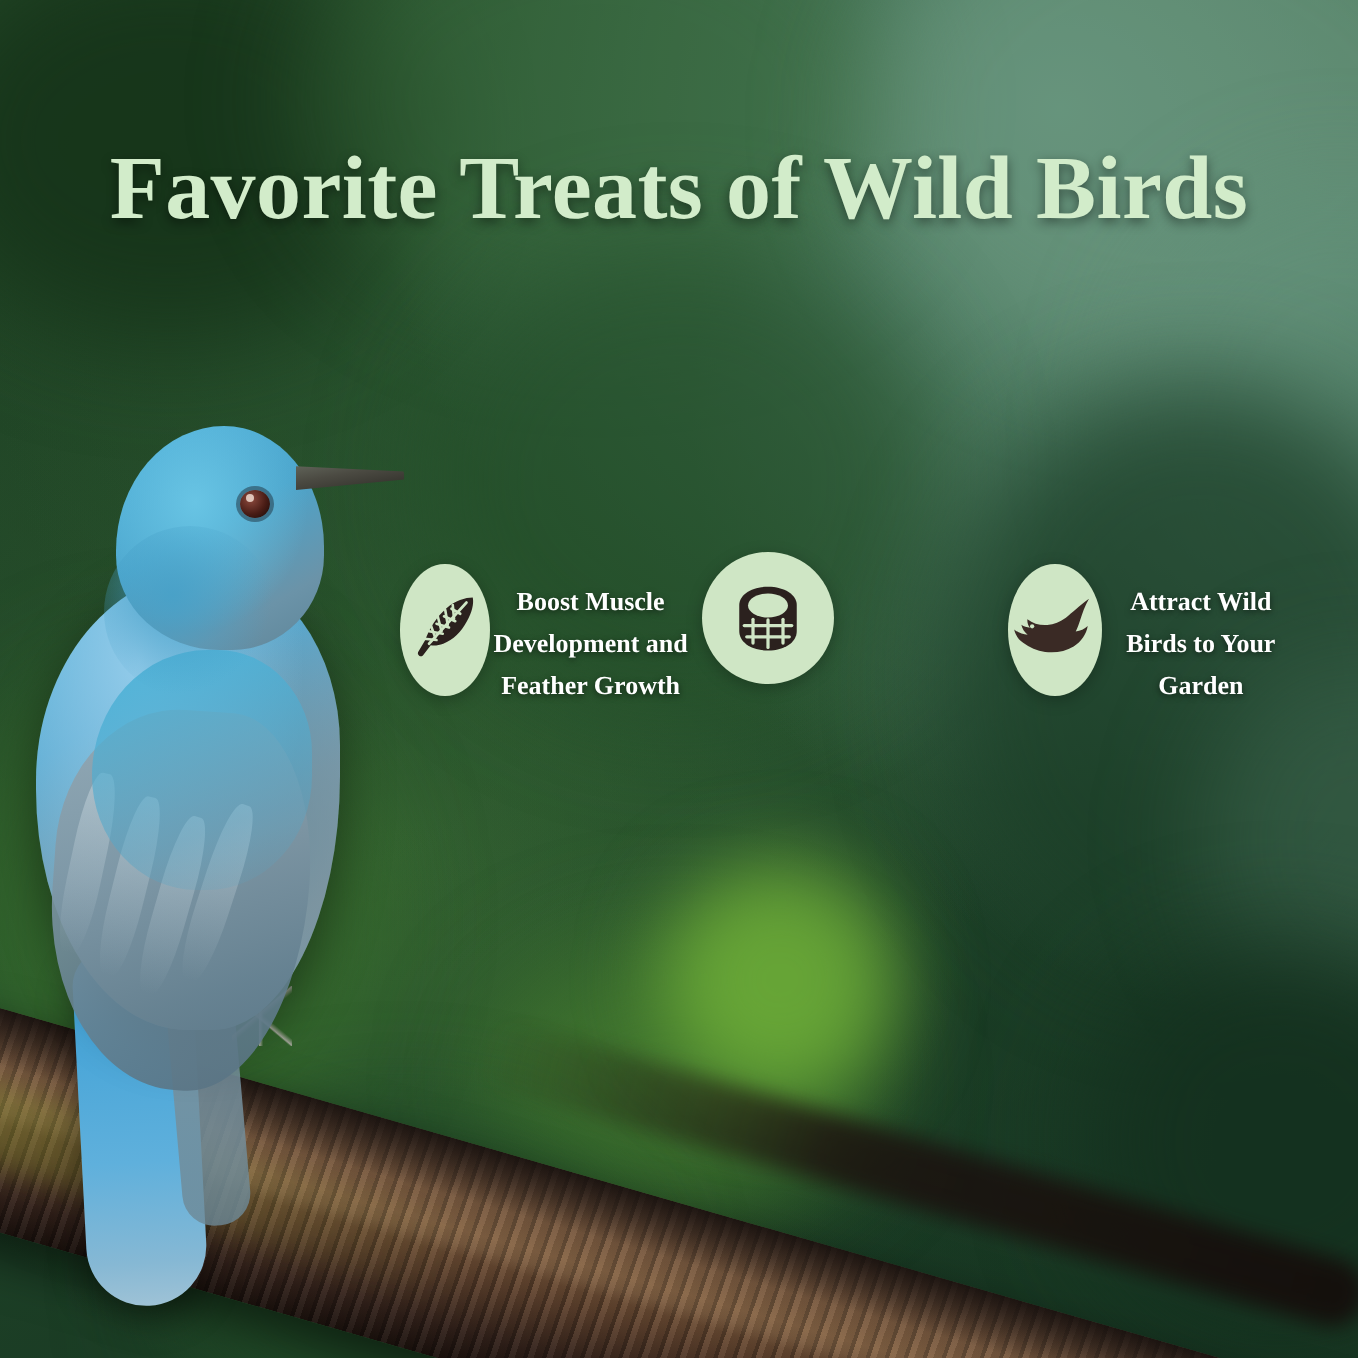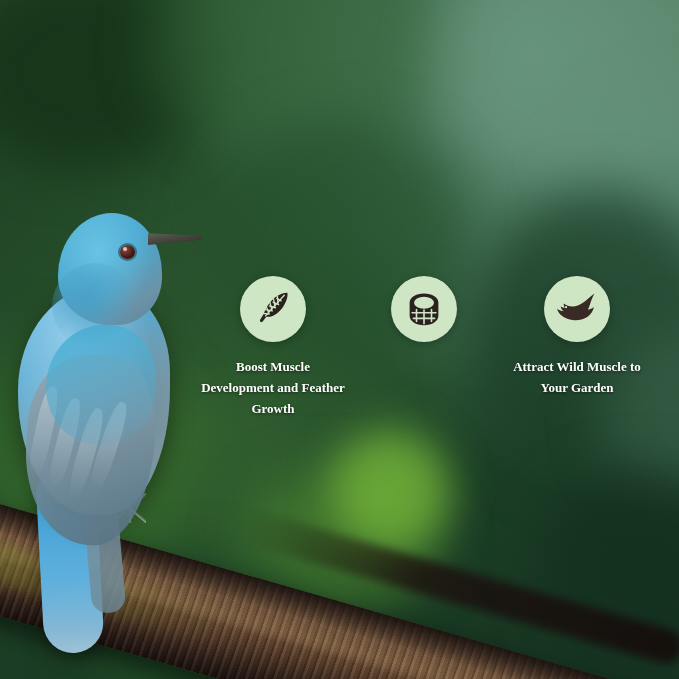--- a/index.html
+++ b/index.html
@@ -154,21 +154,21 @@
     color:#d2ecca;
     text-shadow:0 2px 6px rgba(0,0,0,.45);
     white-space:nowrap;
   }
 
   
   .features{
     position:absolute;left:200px;top:276px;width:450px;
     display:flex;justify-content:space-between;align-items:flex-start;
   }
-  .feature{width:146px;display:flex;flex-direction:column;align-items:center;}
+  .feature{width:146px;display:flex;flex-direction:row;align-items:center;}
   .circle{
     width:66px;height:66px;border-radius:50%;
     background:#cfe6c5;
     display:flex;align-items:center;justify-content:center;
     box-shadow:0 2px 8px rgba(0,0,0,.25);
   }
   .circle svg{display:block;}
   .feat-label{
     margin-top:14px;
     color:#ffffff;
@@ -222,20 +222,21 @@
       <span class="wing-feather" style="left:74px;top:44px;transform:rotate(14deg);"></span>
     </div>
     <div class="bird-part bird-scap"></div>
     <div class="bird-part bird-head"></div>
     <div class="bird-part bird-nape"></div>
     <div class="bird-part bird-beak"></div>
     <div class="bird-part bird-eye"></div>
     <div class="bird-part bird-eye-glint"></div>
   </div>
 
+  <div class="title">Favorite Treats of Wild Birds</div>
 
   <div class="features">
 
     <div class="feature f1">
       <div class="circle">
         <span>
           <svg width="40" height="40" viewBox="0 0 64 64" aria-hidden="true">
             <g fill="#2b211e">
               <path d="M55 6c-6 0-14 2.5-21 8.5C26 21.5 20 31 17 40l-5.8 9.7a2.4 2.4 0 0 0 3.9 2.6l6.3-8.1c2.8.5 6.4.2 10-1.2 8-3.1 14.6-9.8 18.7-17.6C54.6 17.8 56 10.5 55 6z"></path>
             </g>
@@ -277,17 +278,17 @@
 
     <div class="feature f3">
       <div class="circle">
         <span>
           <svg width="40" height="40" viewBox="0 0 64 64" aria-hidden="true">
             <path d="M60 7c-3.4 5.8-5.4 11.9-7.3 17.7-1 3-2 5.9-3.3 8.4 3.7-.4 7-1.9 9.6-4.3-1.1 6.6-5.2 12.6-11.3 16.4-6.7 4.1-15 5.4-22.8 4.3-6.4-.9-12.6-3.4-17.6-7.3C3.4 39.5.9 35.5.2 31.6c3 2.6 6.9 4 10.7 4.1-2.6-2-4.4-4.8-5-7.9 2 1.4 4.4 2.2 6.8 2.3-1.5-2-2.2-4.4-2-6.8 4.5 3.6 10.3 5.2 16 4.7 5.3-.5 10.3-2.8 14.8-5.9C46.8 18.1 51.5 13 60 7z" fill="#3a2a25"></path>
             <circle cx="14.5" cy="29" r="1.7" fill="#cfe6c5"></circle>
           </svg>
         </span>
       </div>
-      <div class="feat-label">Attract Wild Muscle to Your Garden</div>
+      <div class="feat-label">Attract Wild Birds to Your Garden</div>
     </div>
 
   </div>
 </div>
 
 </body></html>

